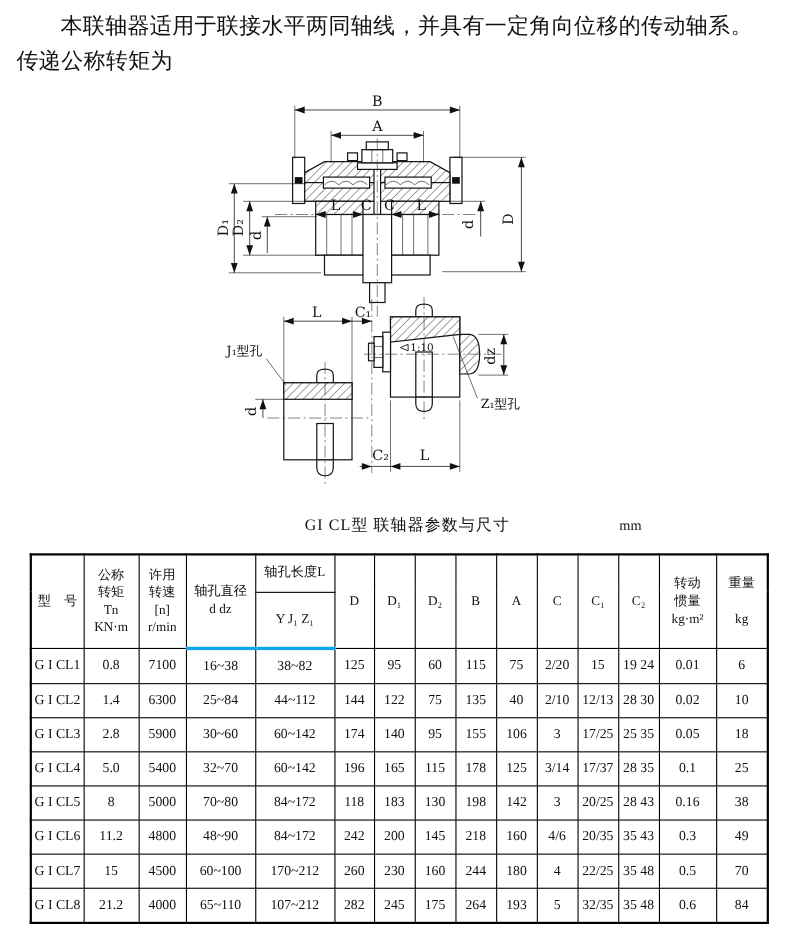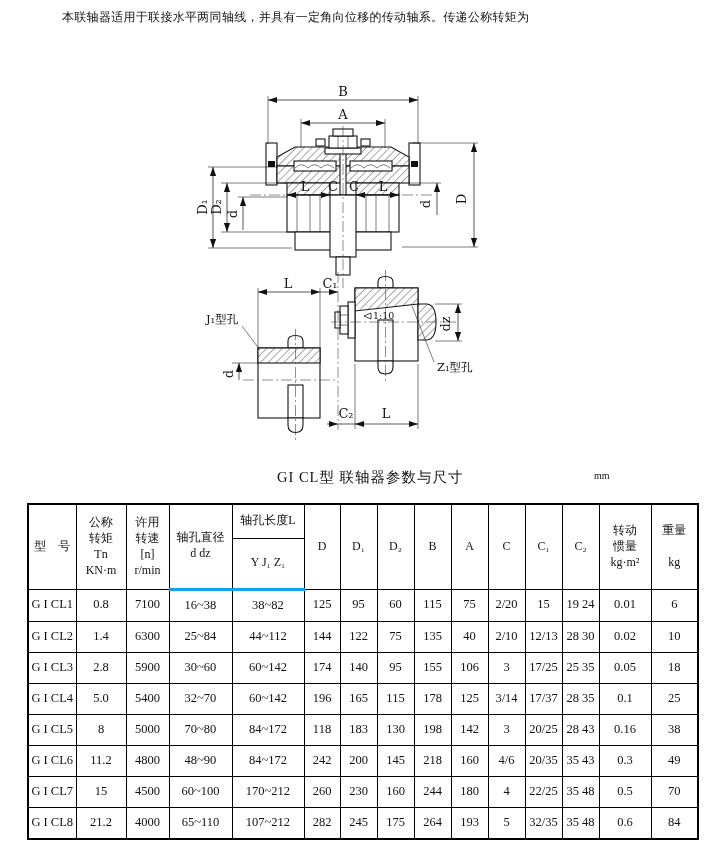--- a/index.html
+++ b/index.html
@@ -1,25 +1,25 @@
 <!DOCTYPE html>
 <html><head>
 <meta charset="utf-8">
 <style>
   html,body { margin:0; padding:0; }
   body {
     width:725px; height:850px; position:relative; background:#ffffff;
     font-family:"Liberation Serif","DejaVu Serif",serif; color:#111;
     overflow:hidden;
   }
-  .intro { position:absolute; left:38px; right:24px; top:8px; font-size:12px; line-height:1.62; letter-spacing:0.3px; }
+  .intro { position:absolute; left:15px; right:24px; top:8px; font-size:20px; line-height:1.62; letter-spacing:0.3px; }
   .intro .l1 { text-indent:2em; }
   #diagram { position:absolute; left:0; top:85px; }
   .caption-title { position:absolute; left:277px; top:468px; font-size:14.5px; font-weight:normal; letter-spacing:1px; white-space:nowrap; }
-  .caption-unit  { position:absolute; left:594px; top:470px; font-size:10px; }
+  .caption-unit  { position:absolute; left:563px; top:470px; font-size:13px; }
   table.spec {
     position:absolute; left:27px; top:503px; width:670px;
     border-collapse:collapse; table-layout:fixed; text-align:center;
     font-size:12.5px; border:2px solid #000; background:#fff;
   }
   .spec th, .spec td { border:1px solid #000; padding:0; font-weight:normal; overflow:hidden; }
   .spec thead th { font-size:12px; line-height:1.32; white-space:pre-line; vertical-align:middle; }
   .spec thead tr.h1 { height:34px; }
   .spec thead tr.h2 { height:51px; }
   .spec tbody td { height:30px; line-height:1.05; }

